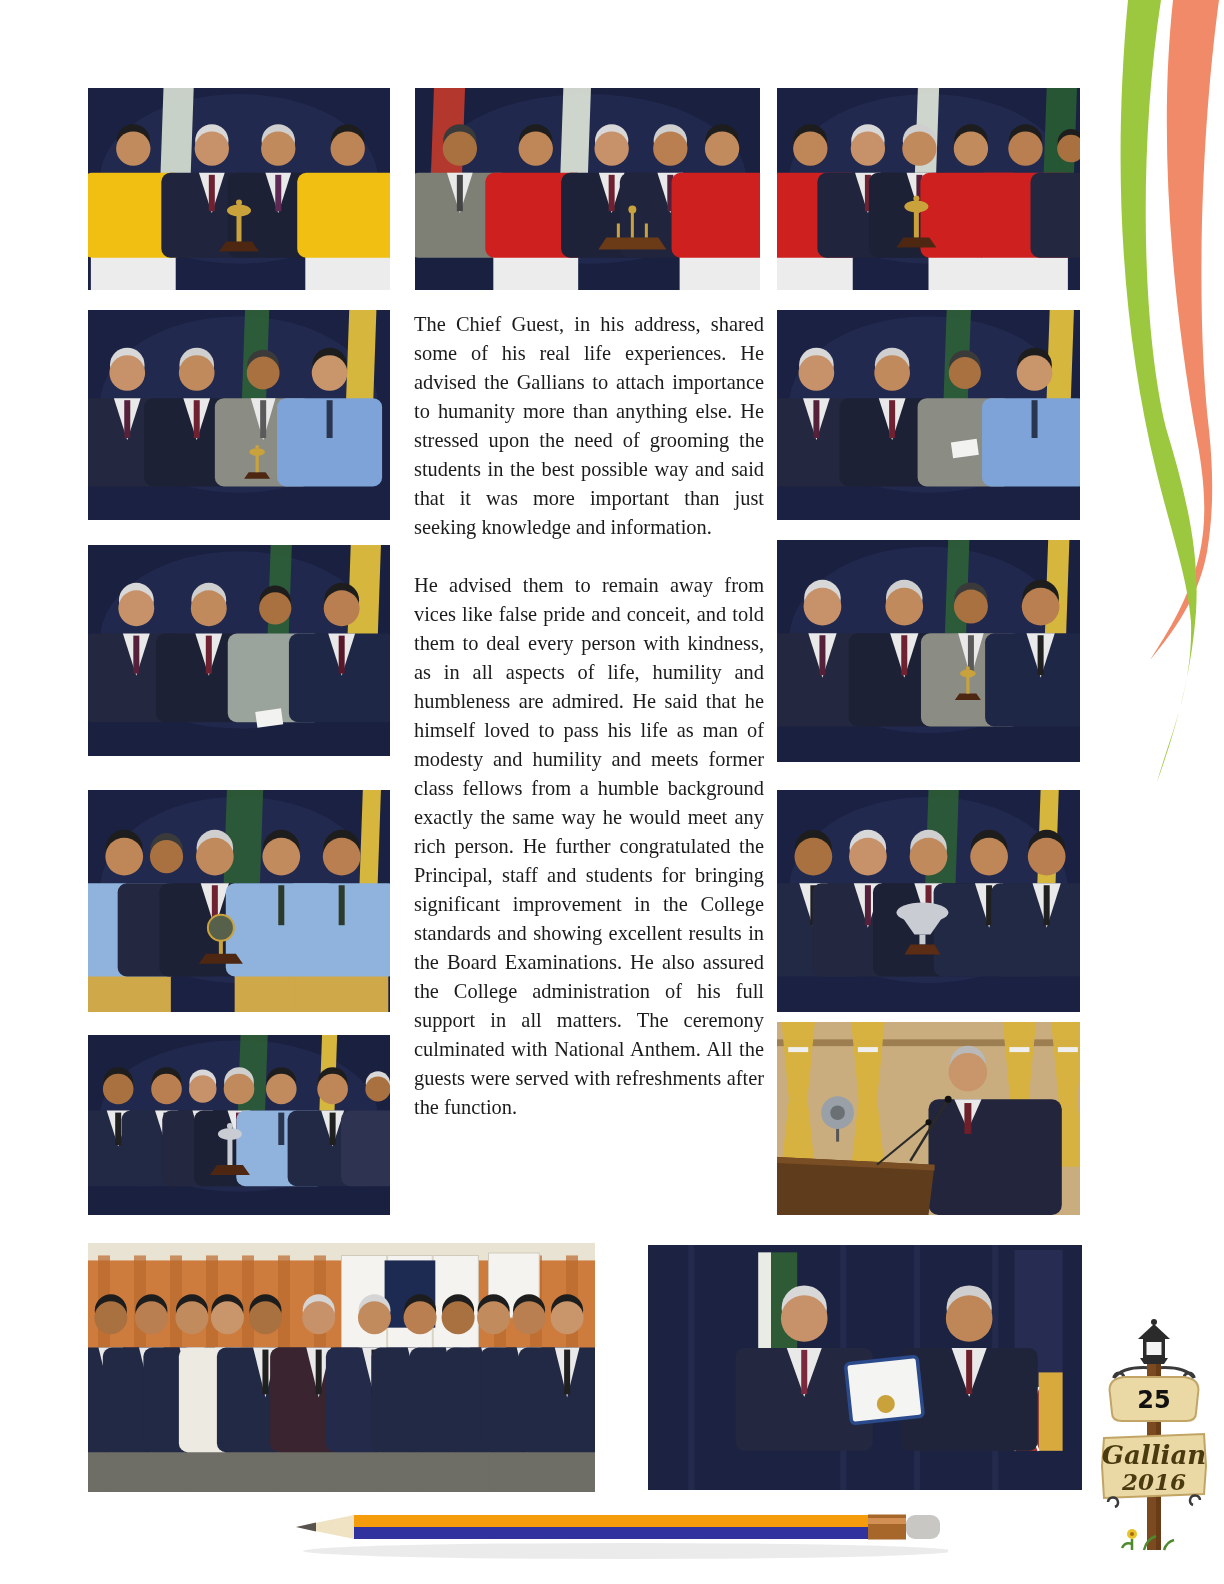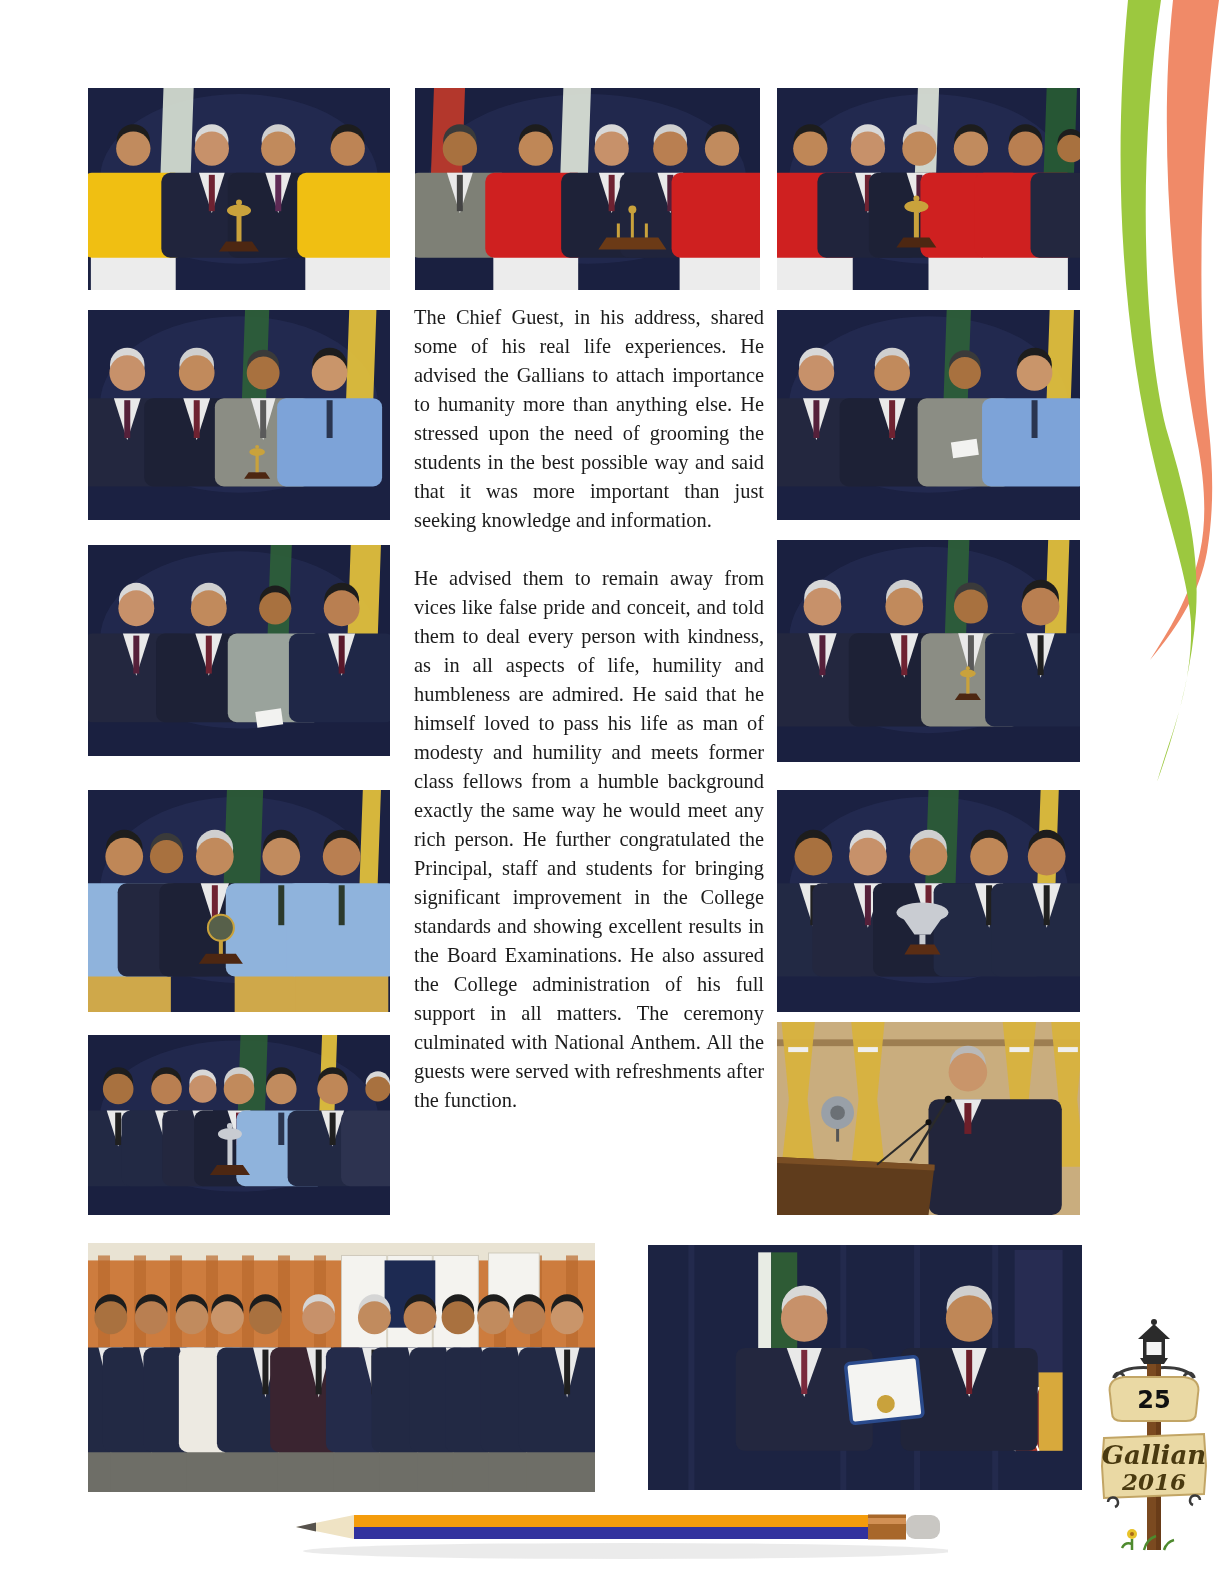--- a/index.html
+++ b/index.html
@@ -1,20 +1,20 @@
 <!DOCTYPE html>
 <html><head>
 <meta charset="utf-8">
 <style>
   html,body{margin:0;padding:0;background:#ffffff;}
   .page{position:relative;width:1224px;height:1584px;background:#ffffff;overflow:hidden;font-family:"Liberation Serif",serif;}
   .photo{position:absolute;display:block;background:#1b2142;}
   .article{position:absolute;left:414px;top:299px;width:350px;color:#1b1b1b;
            font-size:20.4px;line-height:29px;text-align:justify;}
-  .article p{margin:4px 0 29px 0;}
+  .article p{margin:11px 0 29px 0;}
   .decor{position:absolute;pointer-events:none;}
 </style>
 </head>
 <body>
 
 <div class="page">
 
   <div id="photo-layer">
       <svg viewBox="0 0 302 202" class="photo" style="left: 88px; top: 88px; width: 302px; height: 202px;">
         <rect x="0" y="0" width="302" height="202" fill="#1b2142"></rect>

